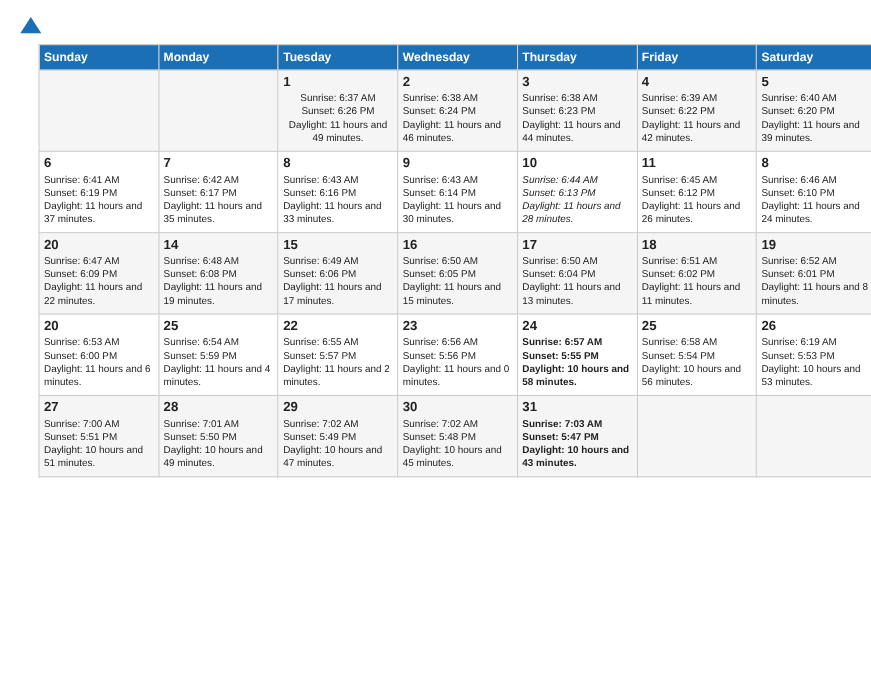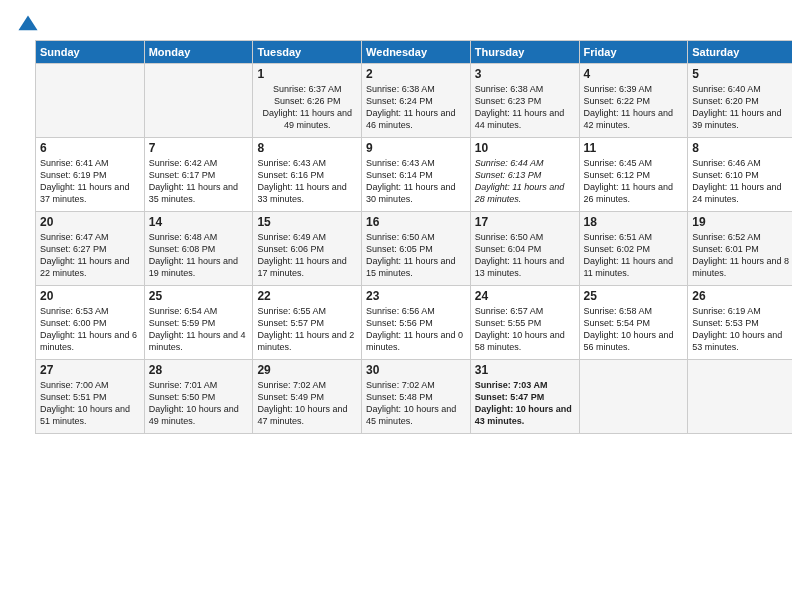--- a/index.html
+++ b/index.html
@@ -202,21 +202,21 @@
             <span class="day-number">8</span>
             <div class="cell-info" style="white-space: pre-line;">Sunrise: 6:46 AM
 Sunset: 6:10 PM
 Daylight: 11 hours and 24 minutes.</div>
           </td>
         </tr>
         <tr>
           <td>
             <span class="day-number">20</span>
             <div class="cell-info" style="white-space: pre-line;">Sunrise: 6:47 AM
-Sunset: 6:27 PM
+Sunset: 6:09 PM
 Daylight: 11 hours and 22 minutes.</div>
           </td>
           <td>
             <span class="day-number">14</span>
             <div class="cell-info" style="white-space: pre-line;">Sunrise: 6:48 AM
 Sunset: 6:08 PM
 Daylight: 11 hours and 19 minutes.</div>
           </td>
           <td>
             <span class="day-number">15</span>
@@ -269,21 +269,21 @@
 Daylight: 11 hours and 2 minutes.</div>
           </td>
           <td>
             <span class="day-number">23</span>
             <div class="cell-info" style="white-space: pre-line;">Sunrise: 6:56 AM
 Sunset: 5:56 PM
 Daylight: 11 hours and 0 minutes.</div>
           </td>
           <td>
             <span class="day-number">24</span>
-            <div class="cell-info" style="white-space: pre-line;">Sunrise: 6:57 AM
+            <div class="cell-info" style="white-space: pre-line; font-weight: bold;">Sunrise: 6:57 AM
 Sunset: 5:55 PM
 Daylight: 10 hours and 58 minutes.</div>
           </td>
           <td>
             <span class="day-number">25</span>
             <div class="cell-info" style="white-space: pre-line;">Sunrise: 6:58 AM
 Sunset: 5:54 PM
 Daylight: 10 hours and 56 minutes.</div>
           </td>
           <td>

